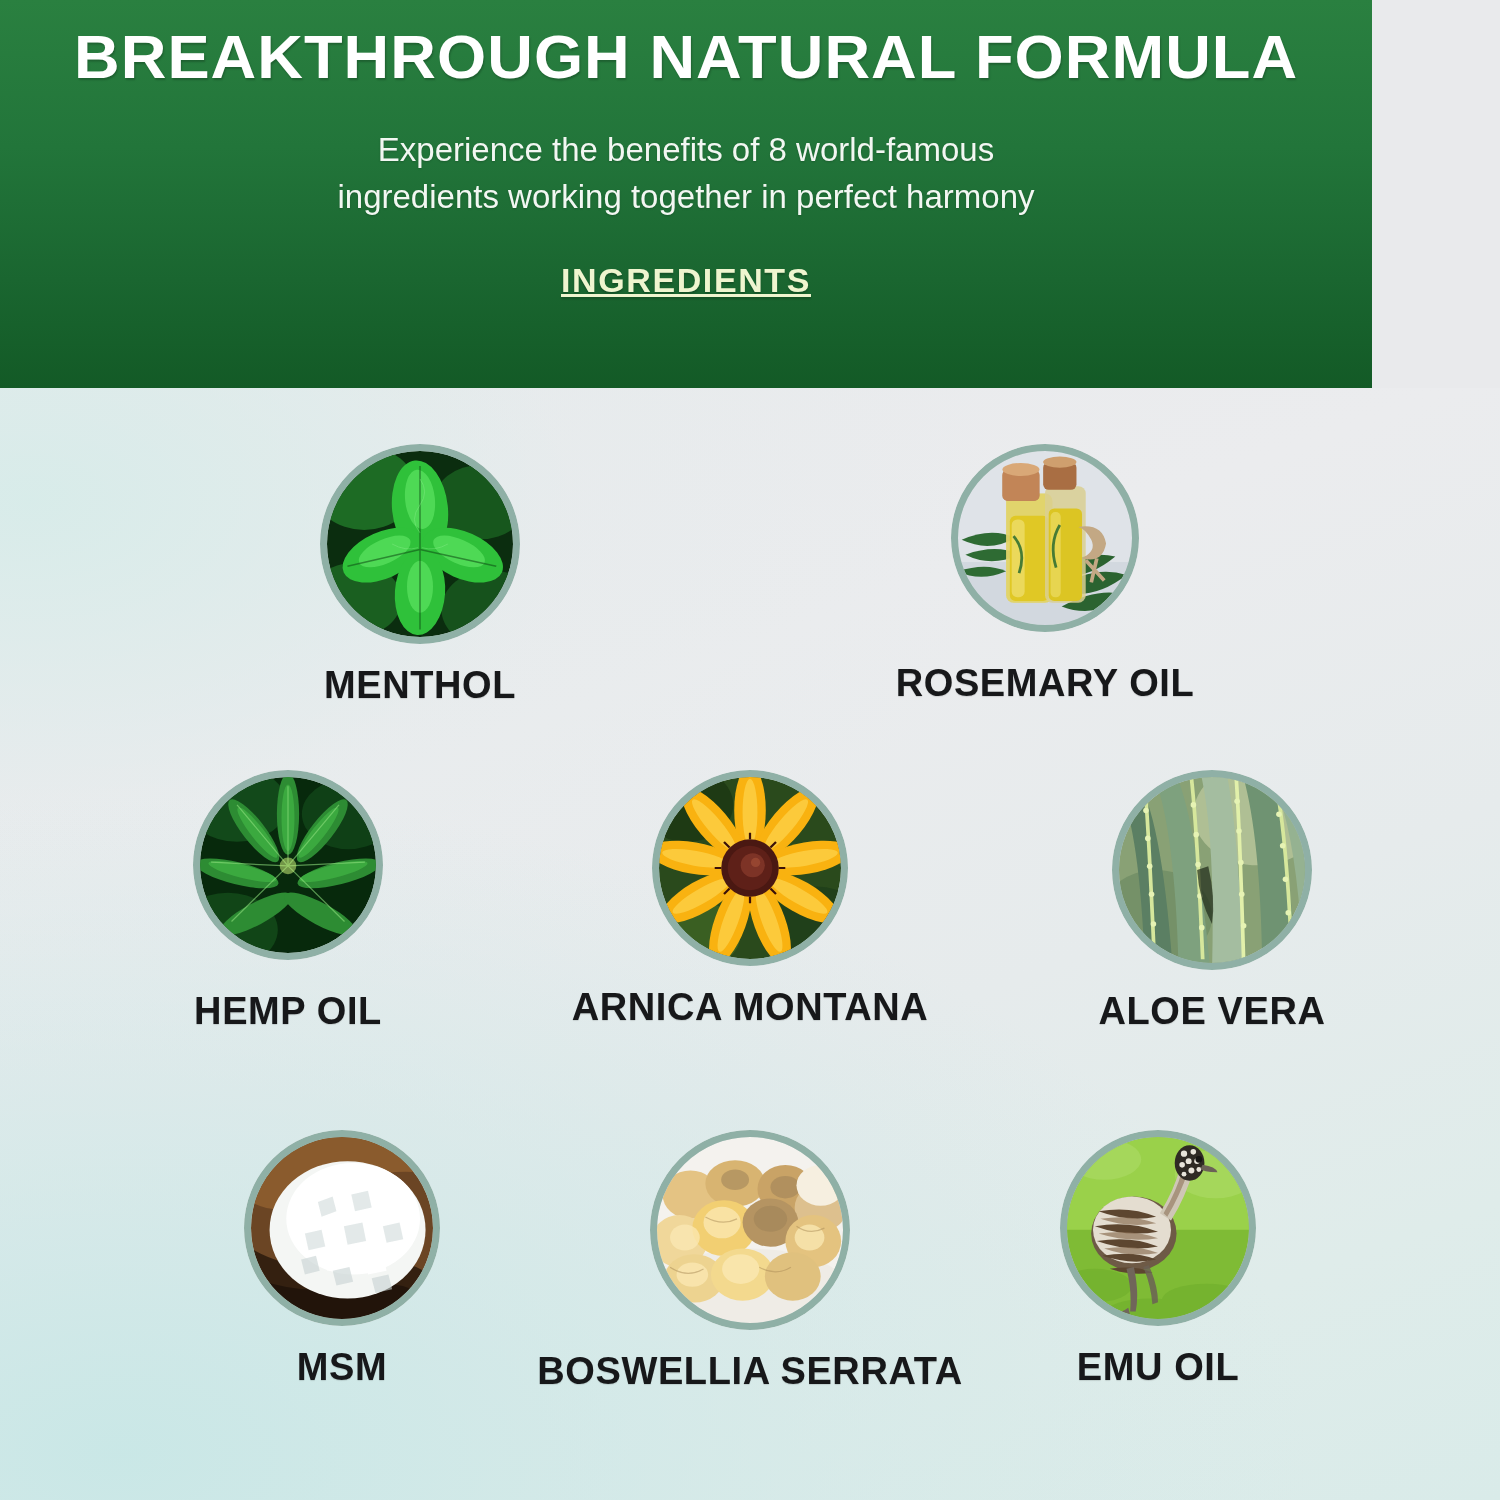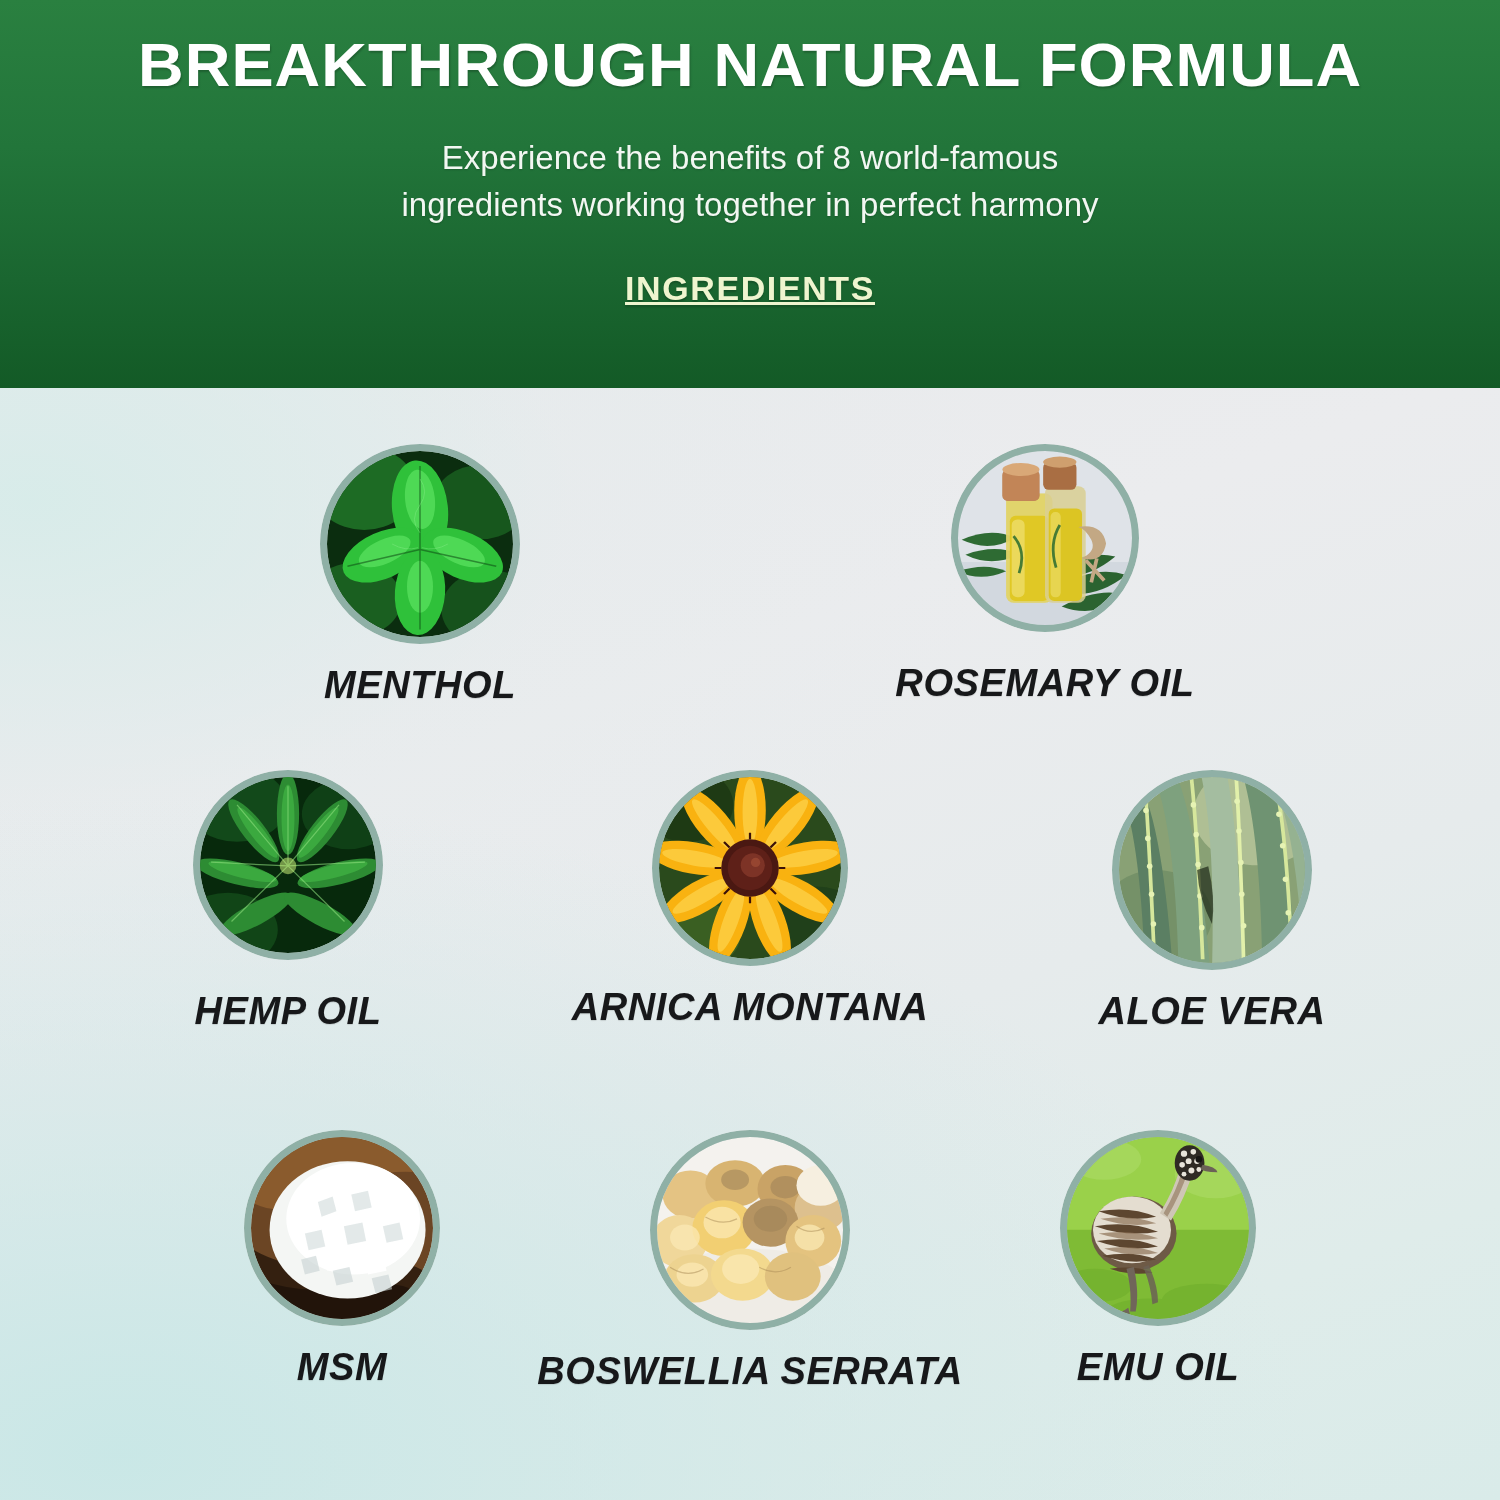--- a/index.html
+++ b/index.html
@@ -11,25 +11,25 @@
   }
   #page {
     position:relative;
     width:1500px; height:1500px;
     overflow:hidden;
   }
 
   
   #header {
     position:absolute; left:0; top:0;
-    width:1500px; height:388px;
+    width:1372px; height:388px;
     background:linear-gradient(180deg,#2a8040 0%,#22753a 38%,#1a6630 72%,#135a26 100%);
     display:flex; flex-direction:column;
     align-items:center; justify-content:flex-start;
-    padding-top:32px;
+    padding-top:24px;
   }
   #title {
     font-size:62px;
     font-weight:bold;
     letter-spacing:1px;
     color:#ffffff;
     text-align:center;
     line-height:1.05;
     transform:scaleX(1.02);
     text-shadow:1px 2px 2px rgba(0,0,0,0.22);
@@ -99,21 +99,20 @@
 
   .label {
     margin-top:20px;
     font-size:38px;
     font-weight:bold;
     letter-spacing:0.6px;
     color:#17181a;
     text-align:center;
     white-space:nowrap;
     text-shadow:0 1px 1px rgba(0,0,0,0.12);
-    font-style:italic;
   }
 </style>
 </head>
 <body>
 
 <div id="page">
 
   <div id="header">
     <div id="title">BREAKTHROUGH NATURAL FORMULA</div>
     <div id="subtitle">

